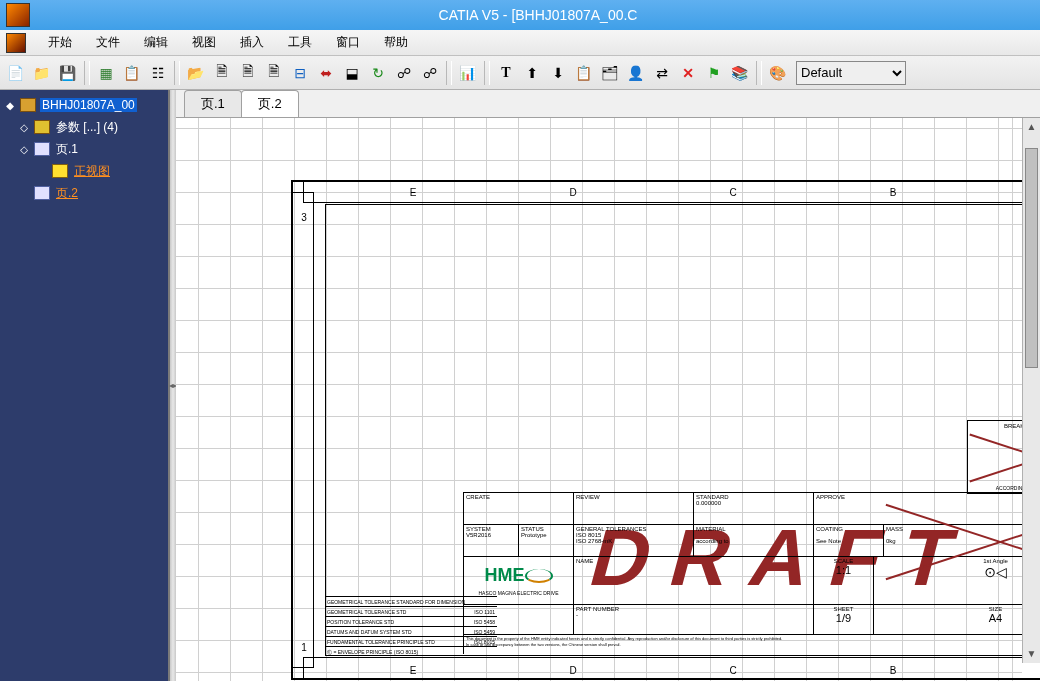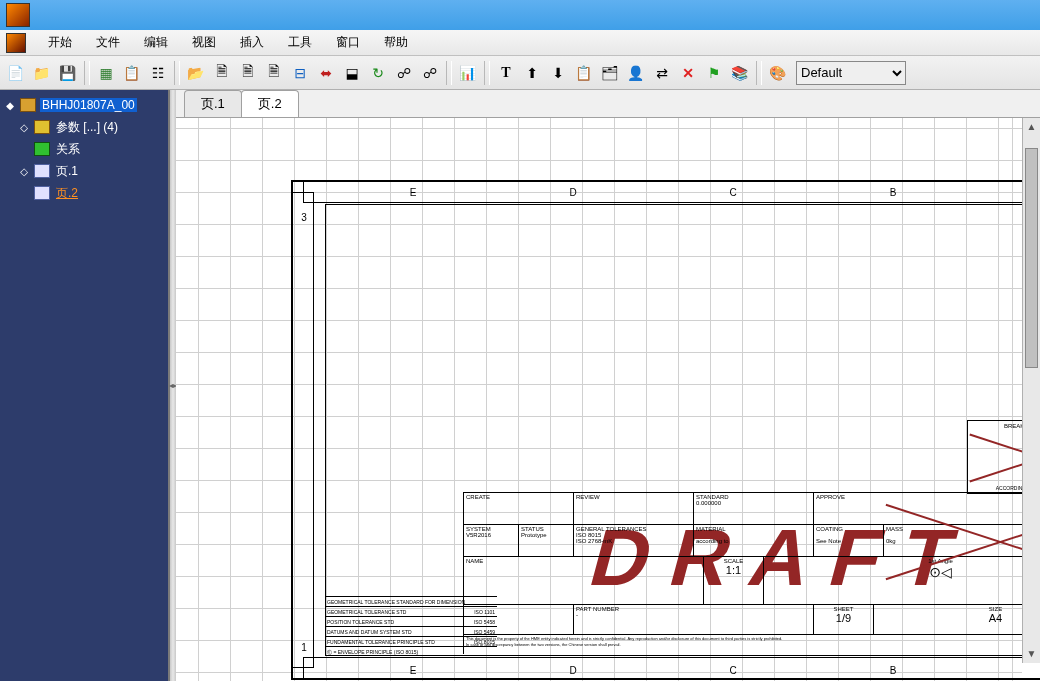--- a/index.html
+++ b/index.html
@@ -70,20 +70,21 @@
 .cross-box { position:absolute; border:1px solid #000; }
 .cross-box::before, .cross-box::after { content:""; position:absolute; background:#932626; height:2px; left:-2px; right:-2px;}
 .cross-box::before { top:50%; transform:rotate(18deg);}
 .cross-box::after { top:50%; transform:rotate(-18deg);}
 </style>
 </head>
 <body>
 
 <div class="titlebar">
   <div class="app-icon"></div>
+  <div class="title-text">CATIA V5 - [BHHJ01807A_00.C</div>
 </div>
 
 <div class="menubar">
   <div class="mini-icon"></div>
   <span>开始</span>
   <span>文件</span>
   <span>编辑</span>
   <span>视图</span>
   <span>插入</span>
   <span>工具</span>
@@ -136,28 +137,28 @@
         <span class="exp">◆</span>
         <span class="tc ic-root"></span>
         <span class="lbl">BHHJ01807A_00</span>
       </div>
     <div class="tree-row lvl1">
         <span class="exp">◇</span>
         <span class="tc ic-param"></span>
         <span class="lbl">参数 [...] (4)</span>
       </div>
     <div class="tree-row lvl1">
-        <span class="exp"></span>
-        <span class="tc ic-rel"></span>
-        <span class="lbl">关系</span>
-      </div>
-    <div class="tree-row lvl1">
         <span class="exp">◇</span>
         <span class="tc ic-sheet"></span>
         <span class="lbl">页.1</span>
+      </div>
+    <div class="tree-row lvl2 sel-orange">
+        <span class="exp"></span>
+        <span class="tc ic-view"></span>
+        <span class="lbl">正视图</span>
       </div>
     <div class="tree-row lvl1 sel-orange">
         <span class="exp"></span>
         <span class="tc ic-sheet"></span>
         <span class="lbl">页.2</span>
       </div>
   </div>
 
   <div class="splitter">◂▸</div>
 
@@ -207,20 +208,24 @@
               <div class="cell" style="width:55px"><span>SYSTEM</span><br><span>V5R2016</span></div>
               <div class="cell" style="width:55px"><span>STATUS</span><br><span>Prototype</span></div>
               <div class="cell" style="width:120px"><span>GENERAL TOLERANCES</span><br><span>ISO 8015</span><br><span>ISO 2768-mK</span></div>
               <div class="cell" style="width:120px"><span>MATERIAL</span><br><br><span>according to</span></div>
               <div class="cell" style="width:70px"><span>COATING</span><br><br><span>See Note</span></div>
               <div class="cell" style="flex:1;position:relative"><span>MASS</span><br><br><span>0kg</span>
                 <div class="cross-box" style="position:absolute;left:-2px;right:-2px;top:-2px;bottom:-2px;border:none"></div>
               </div>
             </div>
             <div class="row" style="height:48px">
+              <div class="cell" style="width:110px;display:flex;flex-direction:column;align-items:center;justify-content:center">
+                <div class="logo"><span>HME</span><span class="sw"></span></div>
+                <div style="font-size:5px;margin-top:4px">HASCO MAGNA ELECTRIC DRIVE</div>
+              </div>
               <div class="cell" style="width:240px">NAME</div>
               <div class="cell" style="width:60px;text-align:center"><span>SCALE</span><br><span style="font-size:11px">1:1</span></div>
               <div class="cell" style="flex:1;text-align:center"><span>1st Angle</span><br><span style="font-size:14px">⊙◁</span></div>
             </div>
             <div class="row" style="height:30px">
               <div class="cell" style="width:110px;font-size:4px"></div>
               <div class="cell" style="width:240px"><span>PART NUMBER</span><br><span>-</span></div>
               <div class="cell" style="width:60px;text-align:center"><span>SHEET</span><br><span style="font-size:11px">1/9</span></div>
               <div class="cell" style="flex:1;text-align:center"><span>SIZE</span><br><span style="font-size:11px">A4</span></div>
             </div>

